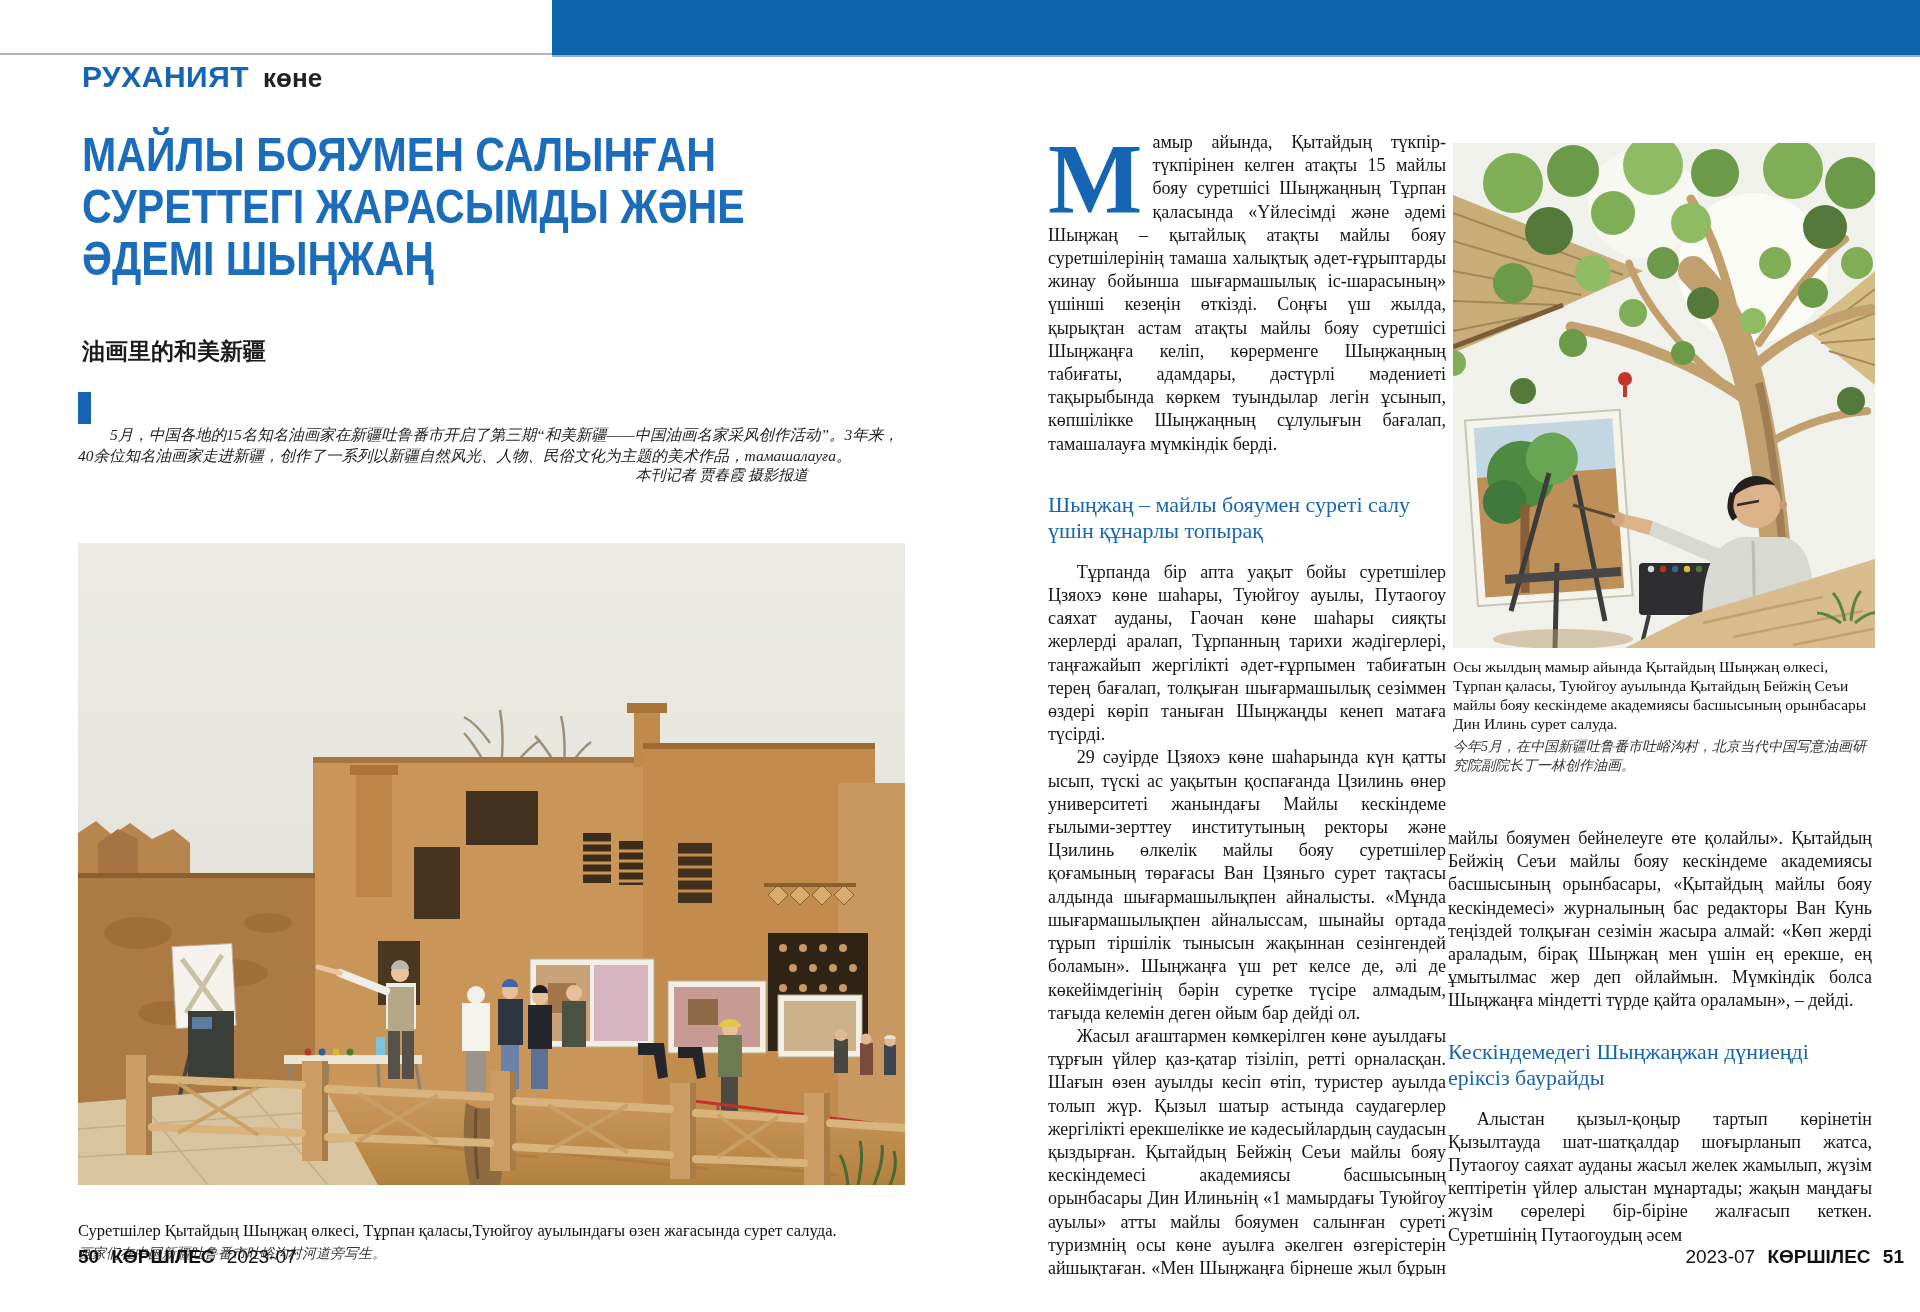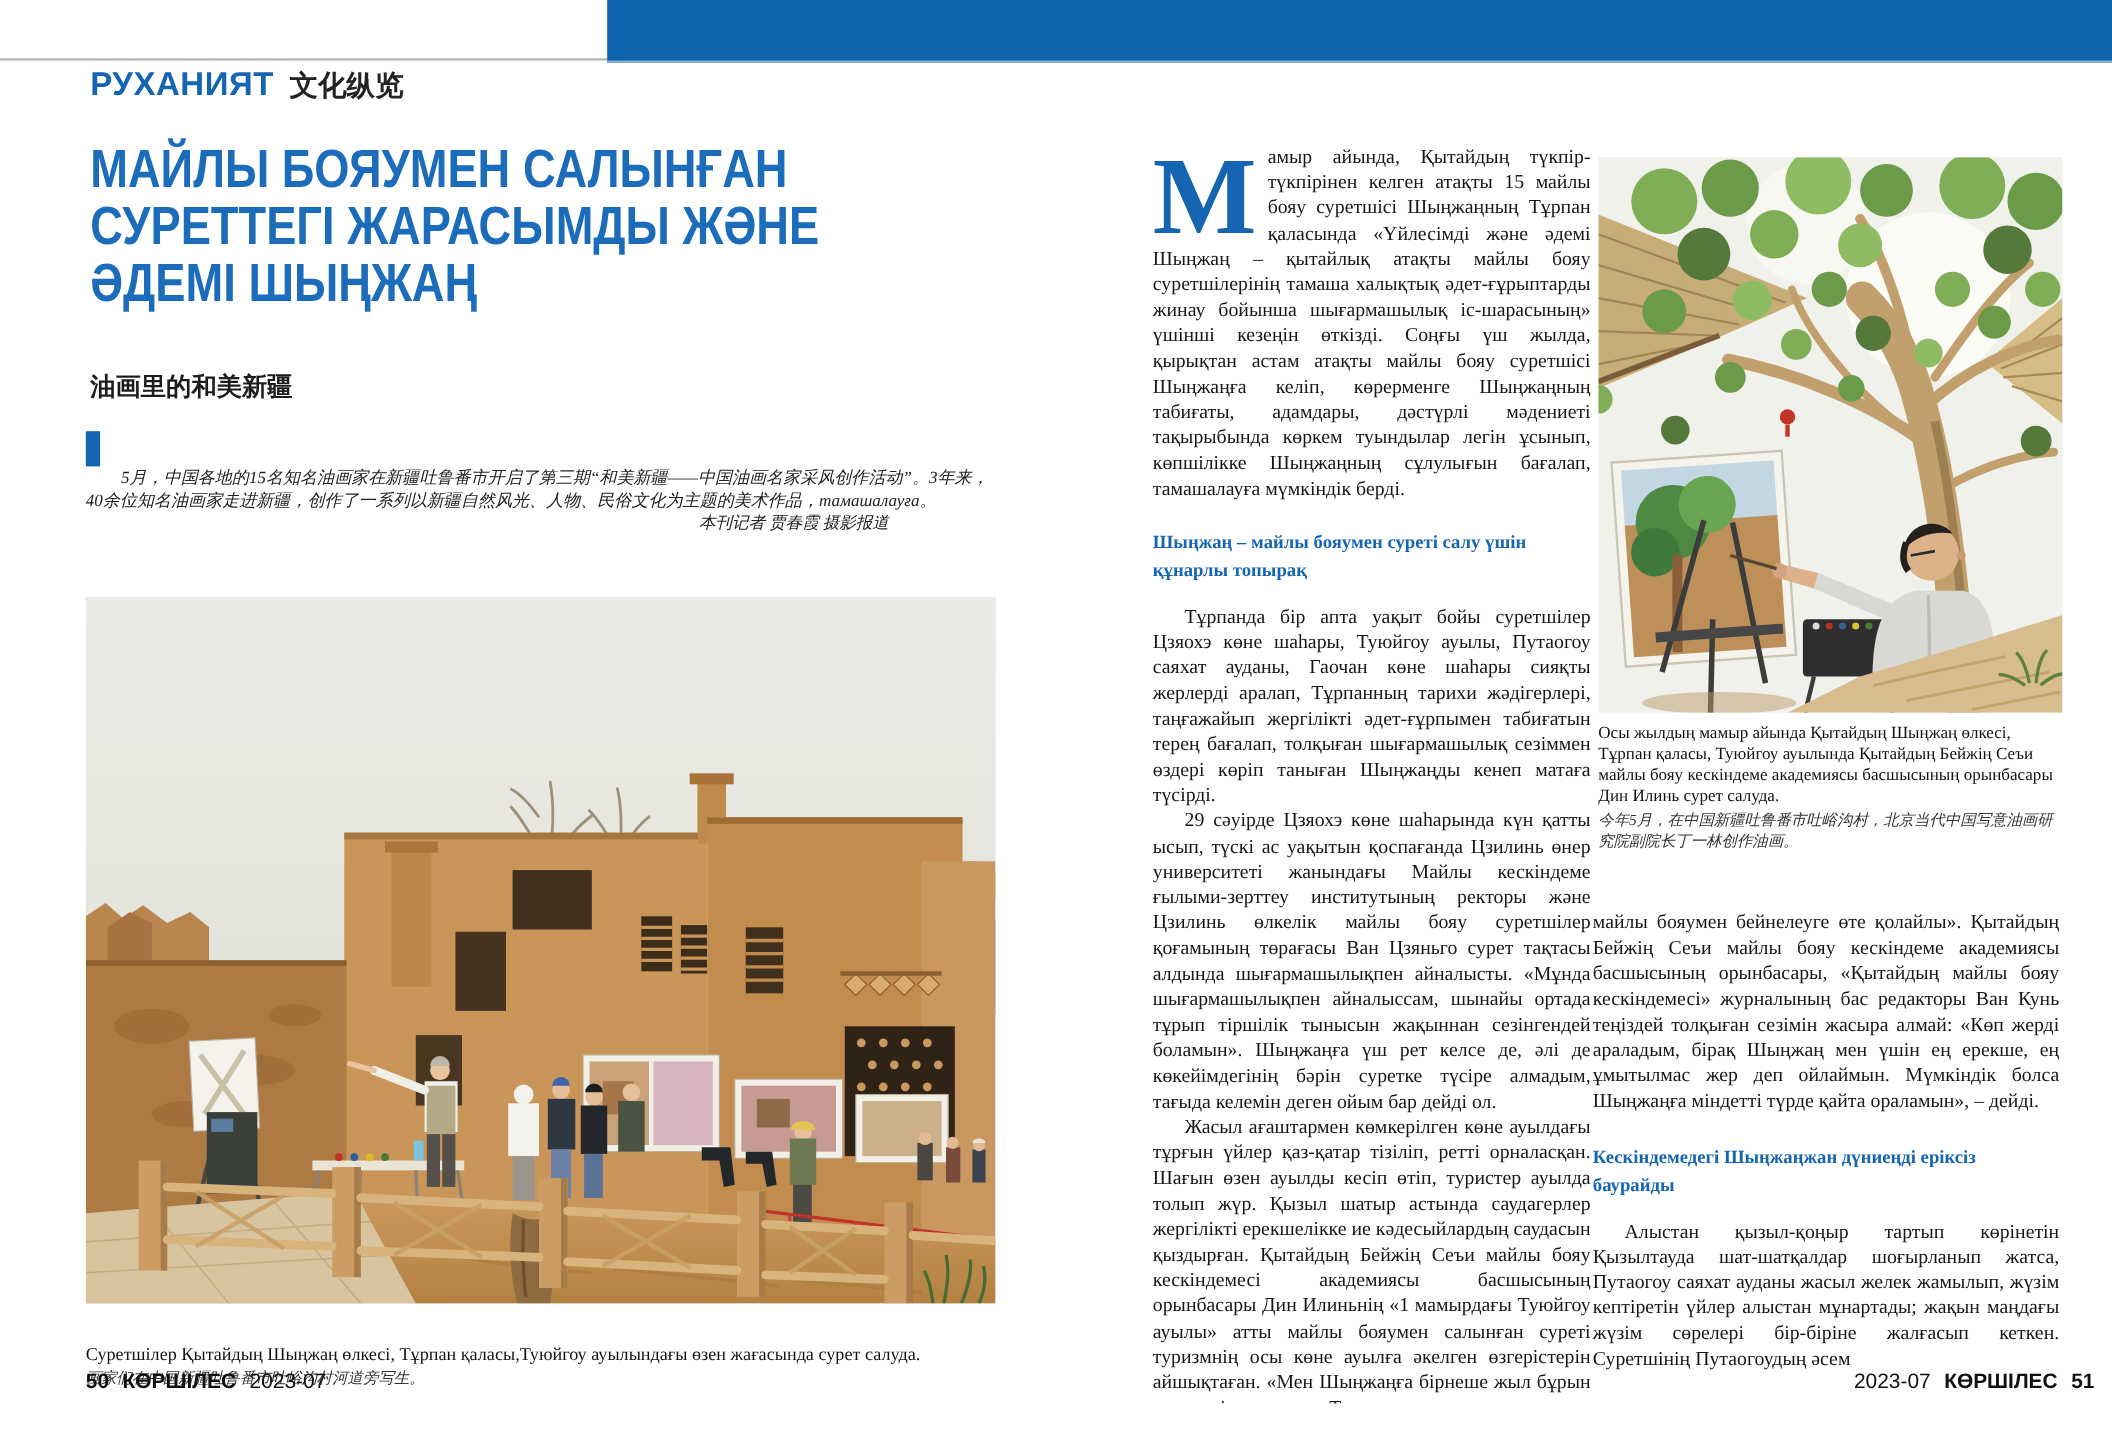--- a/index.html
+++ b/index.html
@@ -35,39 +35,39 @@
   .footer-right{left:1480px;width:424px;text-align:right;}
   .footer b{font-weight:bold;}
   .footer .sp{margin-left:7px;}
   
   .col1{position:absolute;left:1048px;top:131px;width:398px;height:1145px;overflow:hidden;}
   .col2{position:absolute;left:1448px;top:827px;width:424px;height:420px;overflow:hidden;}
   .col1 p,.col2 p{margin:0;font-size:18px;line-height:23.2px;text-align:justify;color:#161616;}
   p.ind{text-indent:1.6em;}
   .dropcap{float:left;font-size:100px;line-height:80px;padding:8px 10px 0 0;color:#1565b2;font-weight:bold;
     font-family:"Liberation Serif","DejaVu Serif",serif;}
-  h3.sub{margin:24px 0 17px 0;color:#1565b2;font-size:17px;line-height:26px;font-weight:bold;
+  h3.sub{margin:36px 0 17px 0;color:#1565b2;font-size:22px;line-height:26px;font-weight:normal;
     font-family:"Liberation Serif","DejaVu Serif",serif;}
   .col2 h3.sub{margin-top:26px;}
   .photo-right{position:absolute;left:1453px;top:143px;width:422px;height:505px;overflow:hidden;background:#eee;}
   .cap-right{position:absolute;left:1453px;top:657px;width:422px;}
   .cap-right .cap-kk{font-size:15.5px;line-height:19px;}
   .cap-right .cap-zh{font-size:14px;line-height:19px;margin-top:4px;}
   figure{margin:0;}
   svg{display:block;}
 </style>
 </head>
 <body>
 
 <div class="top-rule"></div>
 <div class="top-band"></div>
 
 <div class="section-header">
   <span class="section-kk">РУХАНИЯТ</span>
-  <span class="section-zh">文化纵览</span>
+  <span class="section-zh">көне</span>
 </div>
 
 <div class="main-title">
   <div>МАЙЛЫ БОЯУМЕН САЛЫНҒАН</div>
   <div>СУРЕТТЕГІ ЖАРАСЫМДЫ ЖӘНЕ</div>
   <div>ӘДЕМІ ШЫҢЖАҢ</div>
 </div>
 <div class="subtitle-zh">油画里的和美新疆</div>
 
 <div class="intro-bar"></div>

